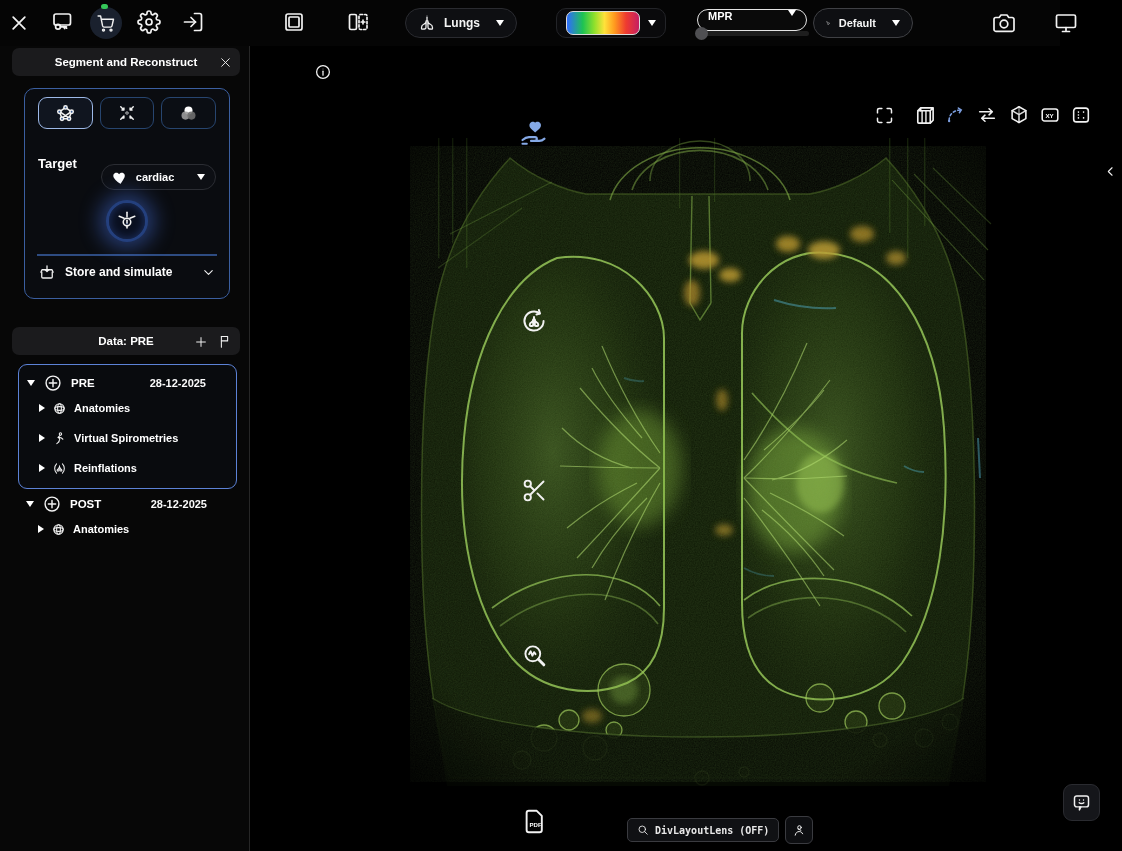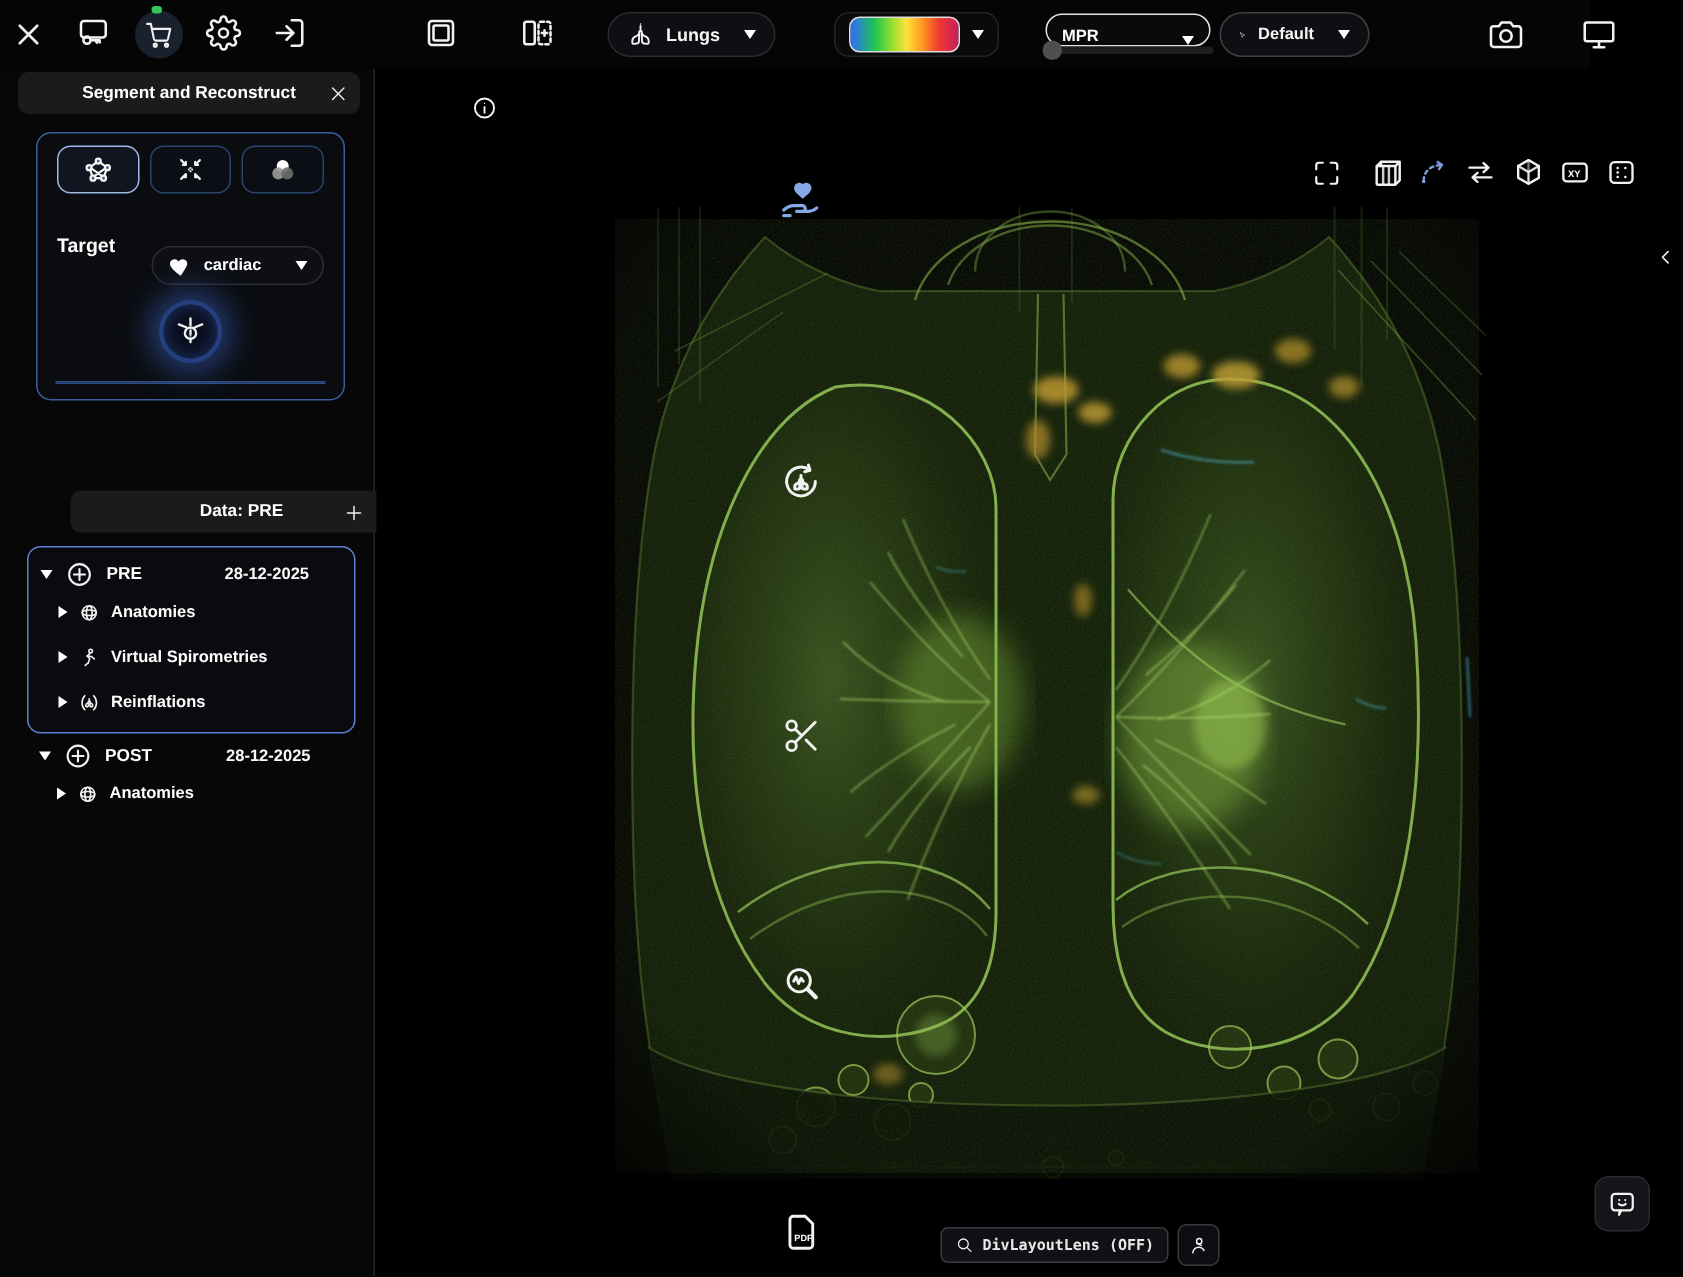--- a/index.html
+++ b/index.html
@@ -10,21 +10,21 @@
   .ibtn{display:flex;align-items:center;justify-content:center;background:none;border:none;padding:0;cursor:pointer;}
   svg{display:block;}
   .ic{fill:none;stroke:#f2f2f2;stroke-width:1.7;stroke-linecap:round;stroke-linejoin:round;}
   
   .topbar{position:absolute;left:0;top:0;width:1060px;height:46px;background:#050505;}
   .drop{display:flex;align-items:center;gap:8px;background:#0e0f12;border:1px solid #2a2b30;border-radius:15px;height:30px;padding:0 12px;box-sizing:border-box;}
   .drop .lbl{font-size:12px;font-weight:700;color:#f5f5f5;}
   .caret{width:0;height:0;border-left:4.5px solid transparent;border-right:4.5px solid transparent;border-top:6px solid #fff;}
   .cmap{width:72px;height:22px;border-radius:7px;border:1.5px solid #dcdcdc;
         background:linear-gradient(90deg,#2f6bff 0%,#1ec352 22%,#8fe02c 38%,#ffe23a 52%,#ff9a1f 66%,#ef3b2f 82%,#c51e63 100%);}
-  .mprpill{display:flex;align-items:flex-end;justify-content:space-between;width:110px;height:22px;border:1.5px solid #e4e4e4;border-radius:12px;background:#0a0a0a;padding:0 10px;box-sizing:border-box;}
+  .mprpill{display:flex;align-items:flex-start;justify-content:space-between;width:110px;height:22px;border:1.5px solid #e4e4e4;border-radius:12px;background:#0a0a0a;padding:0 10px;box-sizing:border-box;}
   .mprtrack{position:absolute;left:697px;top:31px;width:112px;height:5px;border-radius:3px;background:#1e1e1e;}
   .mprthumb{position:absolute;left:-2px;top:-4px;width:13px;height:13px;border-radius:50%;background:#4f4f52;}
   
   .sidebar{position:absolute;left:0;top:46px;width:250px;height:805px;background:#070707;border-right:1px solid #262626;box-sizing:border-box;}
   .hdr{position:absolute;left:12px;width:228px;height:28px;background:#1b1b1d;border-radius:7px;display:flex;align-items:center;justify-content:center;}
   .hdr .t{font-size:11.5px;font-weight:700;color:#fff;}
   .panel{position:absolute;left:24px;width:206px;background:#0a0c10;border:1px solid #3b5fa0;border-radius:10px;box-sizing:border-box;}
   .secrow{display:flex;align-items:center;gap:9px;padding:0 13px;height:30px;}
   .secrow .t{font-size:12px;font-weight:700;flex:1;}
   .modes{display:flex;gap:7px;padding:0 13px;}
@@ -230,23 +230,34 @@
               <path d="M12 17.4v2.3"></path>
           </svg>
         </button>
       </div>
 
       <div class="divline"></div>
 
 
       <div class="divline"></div>
 
-    </div>
-
-    <div class="hdr" style="top:281px;margin-left:35px;">
+      <div class="secrow" style="height:32px;padding-bottom:0;">
+        <svg class="ic" viewBox="0 0 24 24" width="18" height="18" stroke-width="1.5">
+          <path d="M5 12v6.5A1.5 1.5 0 0 0 6.5 20h11a1.5 1.5 0 0 0 1.5-1.5V12"></path>
+          <path d="M3.8 12.2L5.3 9h13.4l1.5 3.2"></path>
+          <path d="M12 3.8v7.4M9.3 8.8l2.7 2.7 2.7-2.7"></path>
+        </svg>
+        <span class="t">Store and simulate</span>
+        <svg class="ic" viewBox="0 0 24 24" width="15" height="15" stroke-width="2.4">
+            <path d="M6 9l6 6 6-6"></path>
+          </svg>
+      </div>
+    </div>
+
+    <div class="hdr" style="top:281px;">
       <span class="t">Data: PRE</span>
       <button class="ibtn abs" style="right:32px;top:7px;width:15px;height:15px;">
         <svg class="ic" viewBox="0 0 24 24" width="14" height="14" stroke-width="2.2">
             <path d="M12 4.5v15M4.5 12h15"></path>
           </svg>
       </button>
       <button class="ibtn abs" style="right:8px;top:6px;width:16px;height:16px;">
         <svg class="ic" viewBox="0 0 24 24" width="15" height="15" stroke-width="2">
             <path d="M7 21V4"></path>
             <path d="M7 4h10v7H7"></path>

